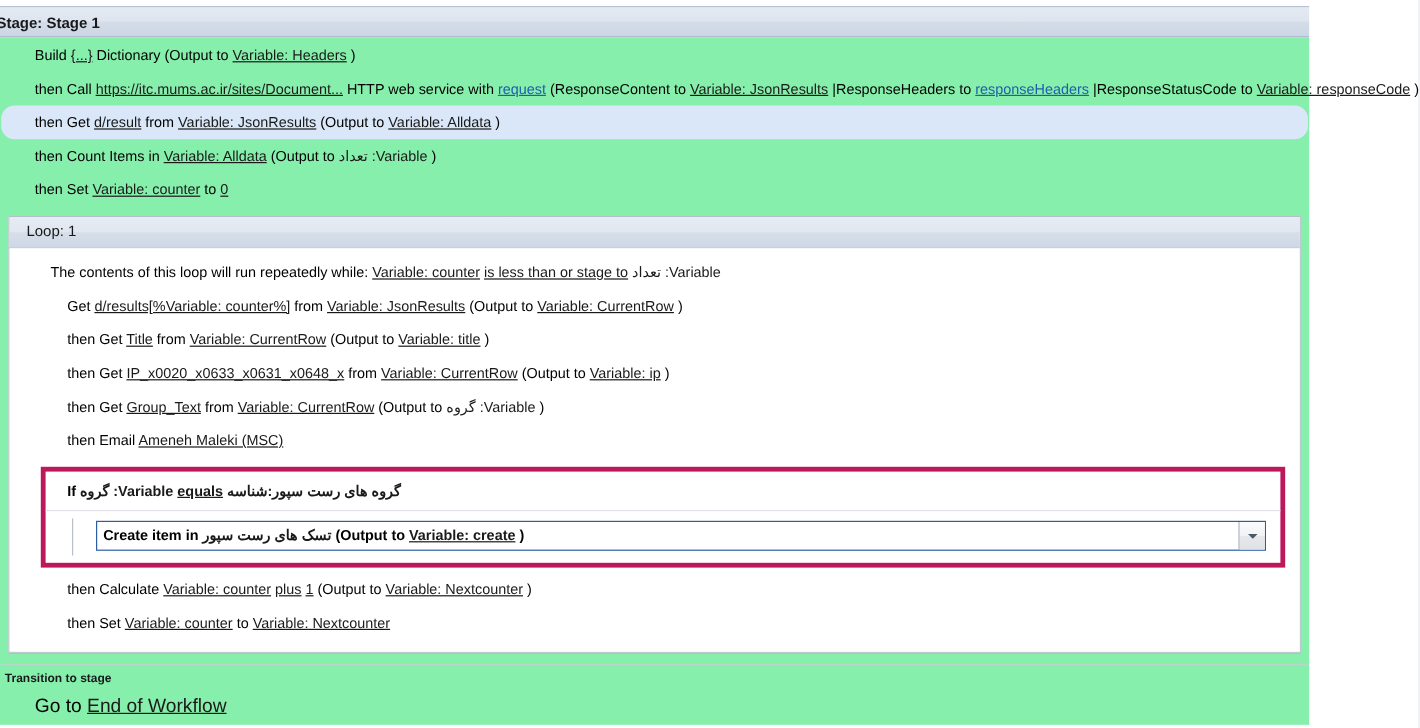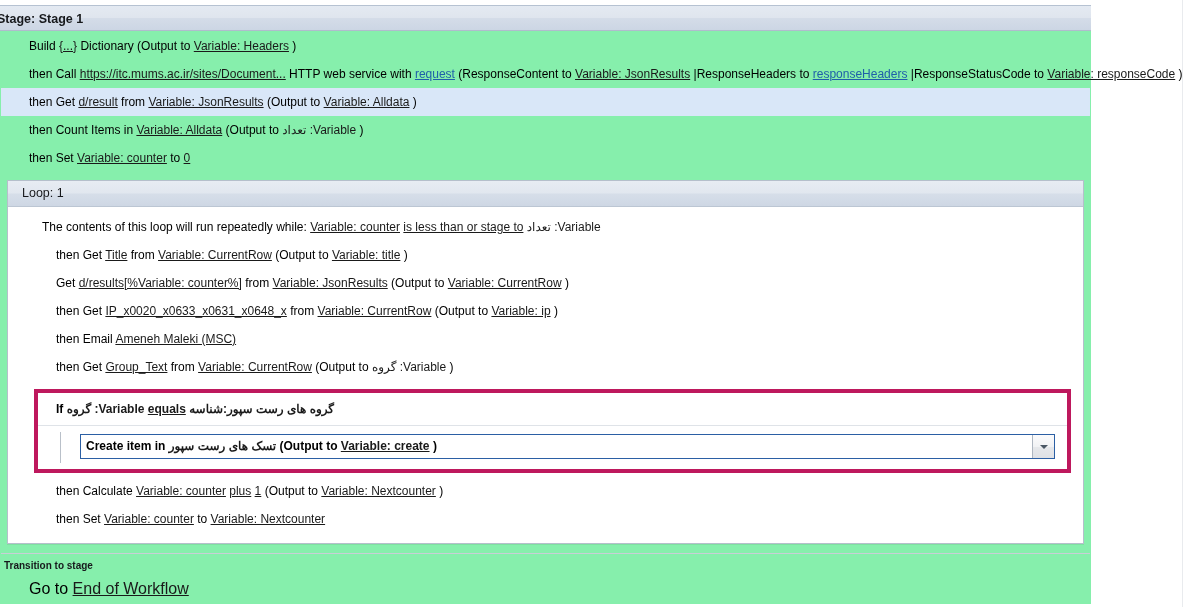--- a/index.html
+++ b/index.html
@@ -47,20 +47,21 @@
 
   
   .line {
     line-height: 16px;
     padding: 6px 0 6px 0;
     white-space: nowrap;
     font-size: 12px;
   }
   .line.sel {
     background: #d9e7f8;
+    border-radius: 11px;
   }
 
   .indent-1 { padding-left: 28px; }
   .indent-2 { padding-left: 48px; }
 
   a.lnk, .lnk {
     color: #1a1a1a;
     text-decoration: underline;
     cursor: pointer;
   }
@@ -213,25 +214,25 @@
       </div>
 
     <div class="loop-box">
       <div class="loop-header">Loop: 1</div>
 
       <div class="loop-body">
 
         <div class="loop-cond" id="loop-condition"><span>The contents of this loop will run repeatedly while: </span><span class="lnk">Variable: counter</span><span> </span><span class="lnk">is less than or stage to</span><span> </span><span class="lnk"><span class="rtl">Variable: تعداد</span></span></div>
 
         <div id="loop-actions">
+            <div class="line indent-2"><span>Get </span><span class="lnk">d/results[%Variable: counter%]</span><span> from </span><span class="lnk">Variable: JsonResults</span><span> (Output to </span><span class="lnk">Variable: CurrentRow</span><span> )</span></div>
             <div class="line indent-2"><span>then Get </span><span class="lnk">Title</span><span> from </span><span class="lnk">Variable: CurrentRow</span><span> (Output to </span><span class="lnk">Variable: title</span><span> )</span></div>
-            <div class="line indent-2"><span>Get </span><span class="lnk">d/results[%Variable: counter%]</span><span> from </span><span class="lnk">Variable: JsonResults</span><span> (Output to </span><span class="lnk">Variable: CurrentRow</span><span> )</span></div>
             <div class="line indent-2"><span>then Get </span><span class="lnk">IP_x0020_x0633_x0631_x0648_x</span><span> from </span><span class="lnk">Variable: CurrentRow</span><span> (Output to </span><span class="lnk">Variable: ip</span><span> )</span></div>
+            <div class="line indent-2"><span>then Get </span><span class="lnk">Group_Text</span><span> from </span><span class="lnk">Variable: CurrentRow</span><span> (Output to </span><span class="lnk"><span class="rtl">Variable: گروه</span></span><span> )</span></div>
             <div class="line indent-2"><span>then Email </span><span class="lnk">Ameneh Maleki (MSC)</span></div>
-            <div class="line indent-2"><span>then Get </span><span class="lnk">Group_Text</span><span> from </span><span class="lnk">Variable: CurrentRow</span><span> (Output to </span><span class="lnk"><span class="rtl">Variable: گروه</span></span><span> )</span></div>
           </div>
 
         <div class="if-box">
           <div class="if-cond" id="if-condition"><span>If </span><span class="lnk"><span class="rtl">Variable: گروه</span></span><span> </span><span class="lnk">equals</span><span> </span><span class="lnk"><span class="rtl">گروه های رست سپور:شناسه</span></span></div>
 
           <div class="if-body">
             <div class="if-rail"></div>
 
             <div class="combo">
               <div class="combo-text" id="combo-text"><span>Create item in </span><span class="lnk"><span class="rtl">تسک های رست سپور</span></span><span> (Output to </span><span class="lnk">Variable: create</span><span> )</span></div>

